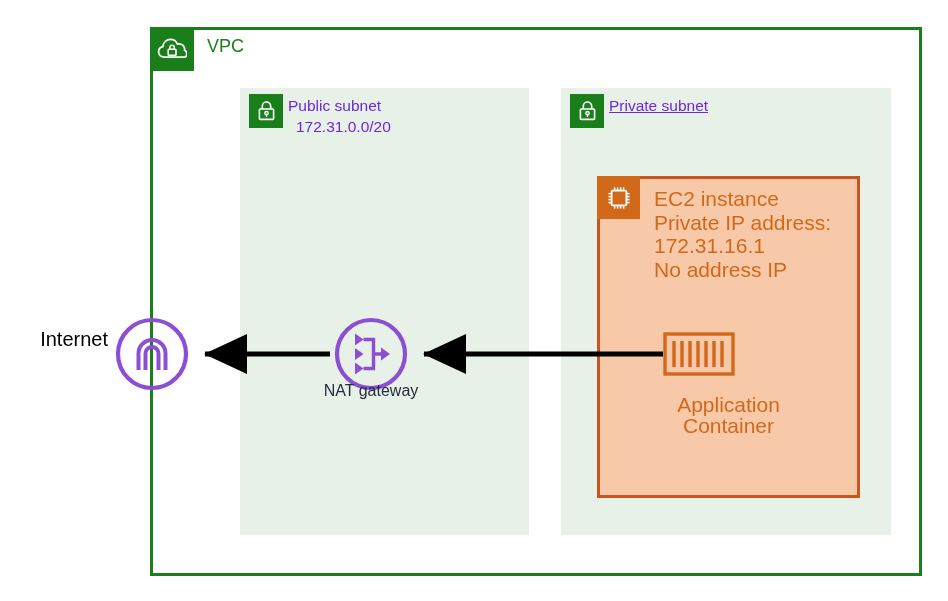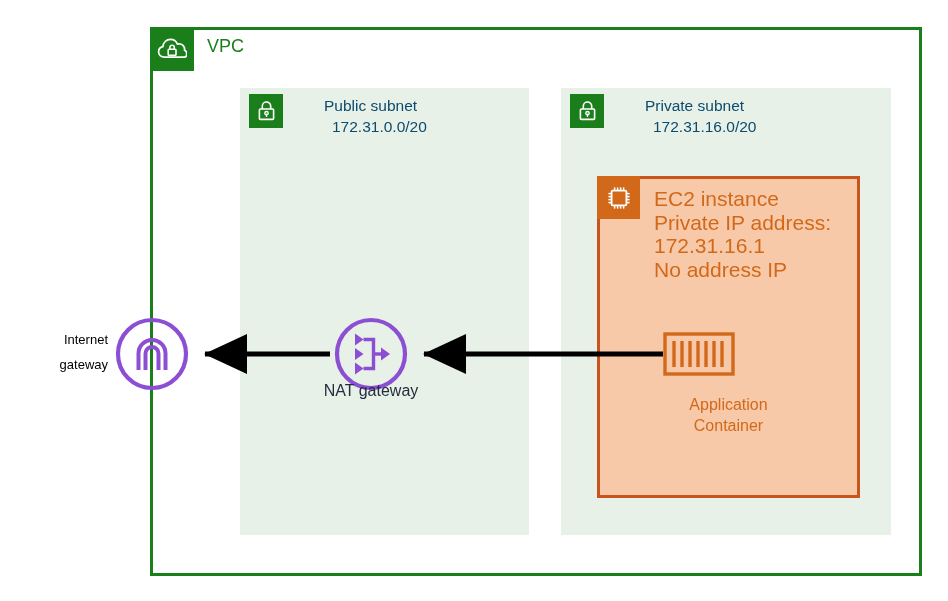--- a/index.html
+++ b/index.html
@@ -66,27 +66,26 @@
     display: flex;
     align-items: center;
     justify-content: center;
   }
   #badge-public  { left: 249px; top: 94px; }
   #badge-private { left: 570px; top: 94px; }
 
   .subnet-label {
     position: absolute;
     font-size: 15.5px;
-    color: #0c4a6e;
+    color: #6d28d9;
     line-height: 21px;
     white-space: nowrap;
-    margin-left: 36px;
   }
   #label-public  { left: 288px; top: 95px; }
-  #label-private { left: 609px; top: 95px; }
+  #label-private { left: 609px; top: 95px; text-decoration: underline; }
   .subnet-cidr { padding-left: 8px; display: block; }
 
   
   .ec2-box {
     position: absolute;
     left: 597px;
     top: 176px;
     width: 263px;
     height: 322px;
     background: #f7c9a8;
@@ -121,41 +120,41 @@
     top: 332px;
     width: 72px;
     height: 44px;
   }
   .container-caption {
     position: absolute;
     left: 597px;
     top: 394px;
     width: 263px;
     text-align: center;
-    font-size: 16px;
+    font-size: 21px;
     line-height: 21px;
     color: #d2691a;
   }
 
   
   .gw-circle {
     position: absolute;
     width: 74px;
     height: 74px;
   }
   #igw-circle { left: 115px; top: 317px; }
   #nat-circle { left: 334px; top: 317px; }
 
   .igw-label {
     position: absolute;
     left: 8px;
     top: 327px;
     width: 100px;
     text-align: right;
-    font-size: 13px;
+    font-size: 20px;
     line-height: 25px;
     color: #000000;
   }
   .nat-label {
     position: absolute;
     left: 291px;
     top: 382px;
     width: 160px;
     text-align: center;
     font-size: 16px;
@@ -206,21 +205,20 @@
   <div class="subnet-badge" id="badge-private">
     <svg width="21" height="22" viewBox="0 0 21 22">
       <rect x="3.4" y="9.0" width="14.2" height="10.4" rx="1" fill="none" stroke="#ffffff" stroke-width="1.6"></rect>
       <path d="M6.3 9.0 L6.3 6.2 A4.2 4.2 0 0 1 14.7 6.2 L14.7 9.0" fill="none" stroke="#ffffff" stroke-width="1.6"></path>
       <circle cx="10.5" cy="13.2" r="1.7" fill="none" stroke="#ffffff" stroke-width="1.4"></circle>
       <path d="M10.5 14.3 L10.5 16.4" stroke="#ffffff" stroke-width="1.4" stroke-linecap="round"></path>
     </svg>
   </div>
   <div class="subnet-label" id="label-private">
     <span>Private subnet</span>
-    <span class="subnet-cidr">172.31.16.0/20</span>
   </div>
 
   <div class="ec2-box"></div>
   <div class="ec2-badge">
     <svg width="28" height="28" viewBox="0 0 28 28">
       <rect x="6.6" y="6.6" width="14.8" height="14.8" rx="1.2" fill="none" stroke="#ffffff" stroke-width="1.8"></rect>
       <g stroke="#ffffff" stroke-width="1.5" stroke-linecap="butt">
         <path d="M9.6 6.6 L9.6 3.4"></path>
           <path d="M12.6 6.6 L12.6 3.4"></path>
           <path d="M15.6 6.6 L15.6 3.4"></path>
@@ -280,21 +278,20 @@
 
   <div class="gw-circle" id="igw-circle">
     <svg width="74" height="74" viewBox="0 0 74 74">
       <circle cx="37" cy="37" r="34" fill="none" stroke="#8c4fd4" stroke-width="4.2"></circle>
       <path d="M23.5 53 L23.5 36.5 A13.5 13.5 0 0 1 50.5 36.5 L50.5 53" fill="none" stroke="#8c4fd4" stroke-width="4"></path>
       <path d="M30.5 53 L30.5 36.5 A6.5 6.5 0 0 1 43.5 36.5 L43.5 53" fill="none" stroke="#8c4fd4" stroke-width="4"></path>
     </svg>
   </div>
   <div class="igw-label">
     <div>Internet</div>
-    <div>gateway</div>
   </div>
 
   <div class="gw-circle" id="nat-circle">
     <svg width="74" height="74" viewBox="0 0 74 74">
       <circle cx="37" cy="37" r="34" fill="none" stroke="#8c4fd4" stroke-width="4.2"></circle>
 
       <path d="M21 16.5 L29.5 22.5 L21 28.5 Z" fill="#8c4fd4"></path>
       <path d="M21 31 L29.5 37 L21 43 Z" fill="#8c4fd4"></path>
       <path d="M21 45.5 L29.5 51.5 L21 57.5 Z" fill="#8c4fd4"></path>
 

